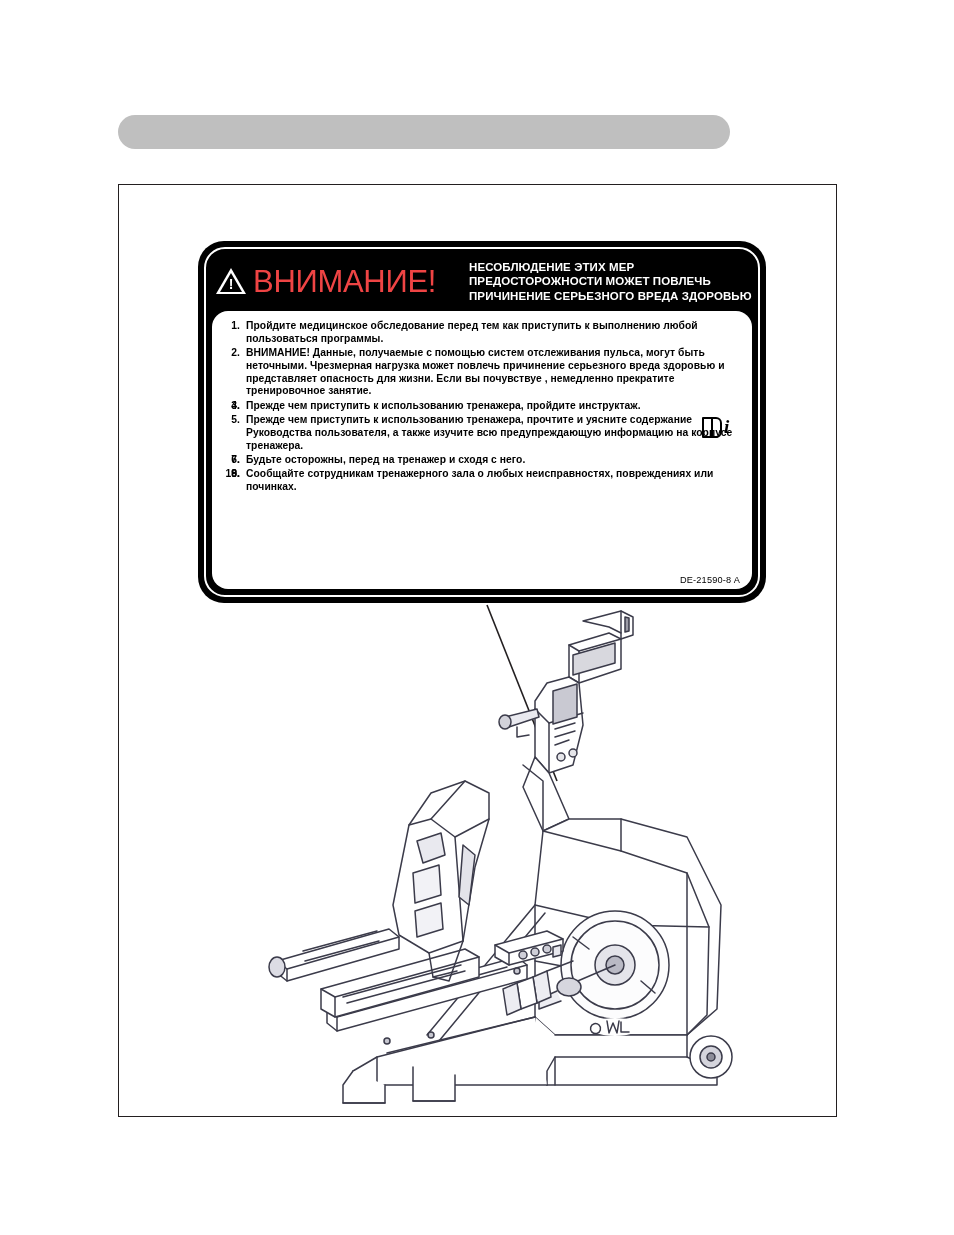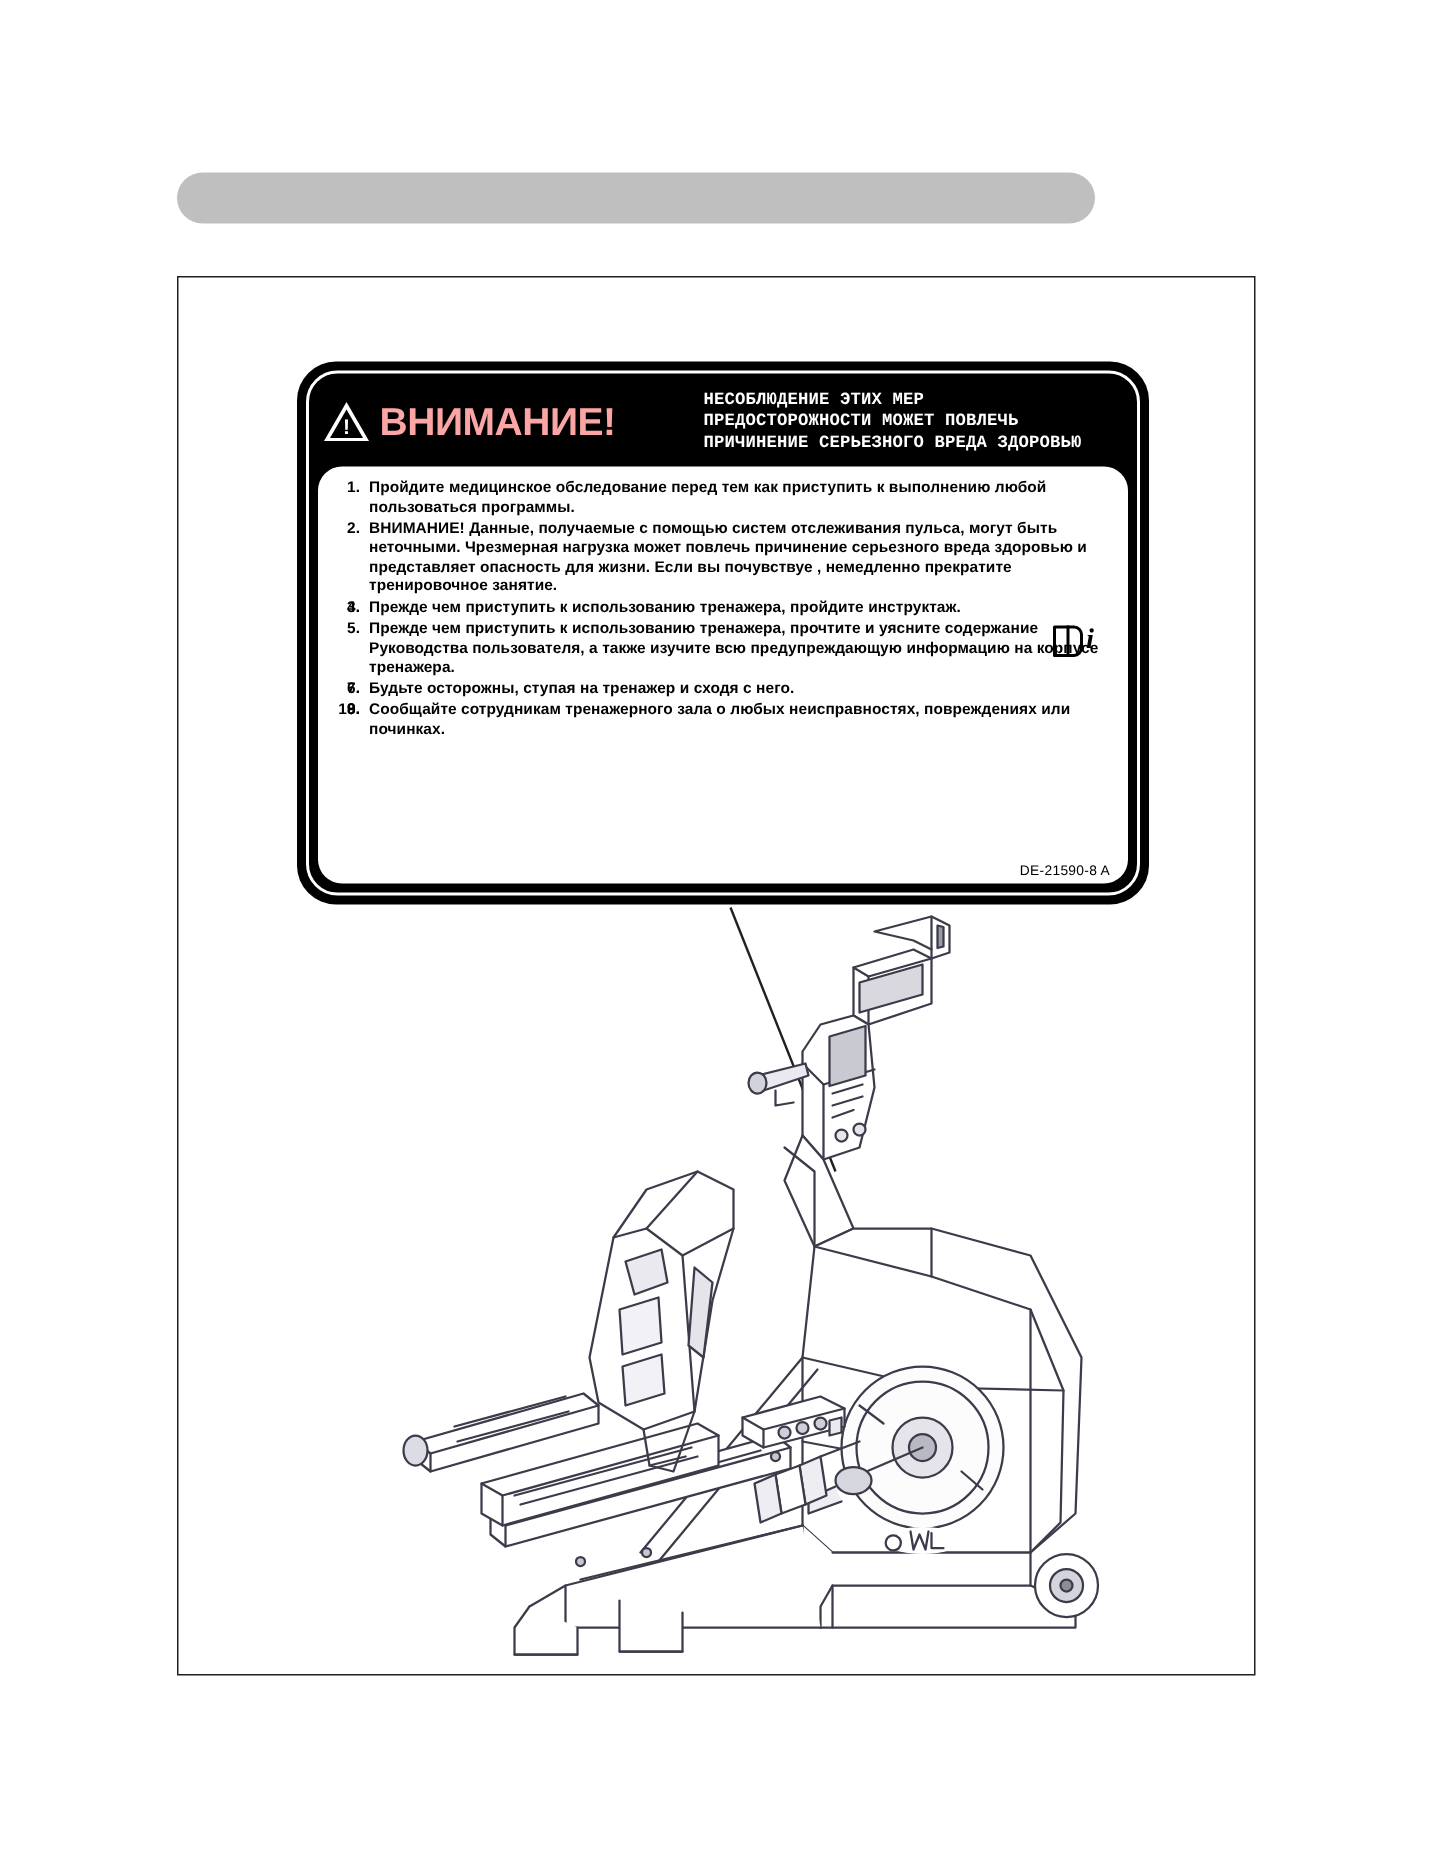--- a/index.html
+++ b/index.html
@@ -101,37 +101,37 @@
     left: 0;
     top: 9px;
     width: 30px;
     text-align: center;
     color: #ffffff;
     font-size: 14px;
     font-weight: bold;
     line-height: 14px;
   }
   .warn-title {
-    color: #fca5a5;
-    font-size: 26px;
-    font-weight: bold;
+    color: #ef4444;
+    font-size: 31px;
+    font-weight: normal;
     letter-spacing: -0.3px;
     line-height: 31px;
     white-space: nowrap;
   }
   .warning-head-right {
     color: #ffffff;
     font-size: 11.5px;
     font-weight: bold;
     line-height: 14.4px;
     letter-spacing: 0.1px;
     padding-top: 5px;
     flex: 1 1 auto;
   }
-  .warning-head-right div { white-space: nowrap; font-family: Liberation Mono, monospace; }
+  .warning-head-right div { white-space: nowrap; }
 
   .warning-body {
     position: relative;
     margin: 0 6px 6px 6px;
     height: 278px;
     background: #ffffff;
     border-radius: 16px;
     box-sizing: border-box;
     padding: 9px 12px 0 10px;
     overflow: hidden;
@@ -275,21 +275,21 @@
           </li>
           <li>
             <span class="num">5.</span>
             <span>Прежде чем приступить к использованию тренажера, прочтите и уясните содержание Руководства пользователя, а также изучите всю предупреждающую информацию на корпусе тренажера.</span>
           </li>
           <li>
             <span class="num">6.</span>
           </li>
           <li>
             <span class="num">7.</span>
-            <span>Будьте осторожны, ступая на тренажер и сходя с него.</span>
+            <span>Будьте осторожны, перед на тренажер и сходя с него.</span>
           </li>
           <li>
             <span class="num">8.</span>
           </li>
           <li>
             <span class="num">9.</span>
           </li>
           <li>
             <span class="num">10.</span>
             <span>Сообщайте сотрудникам тренажерного зала о любых неисправностях, повреждениях или починках.</span>

